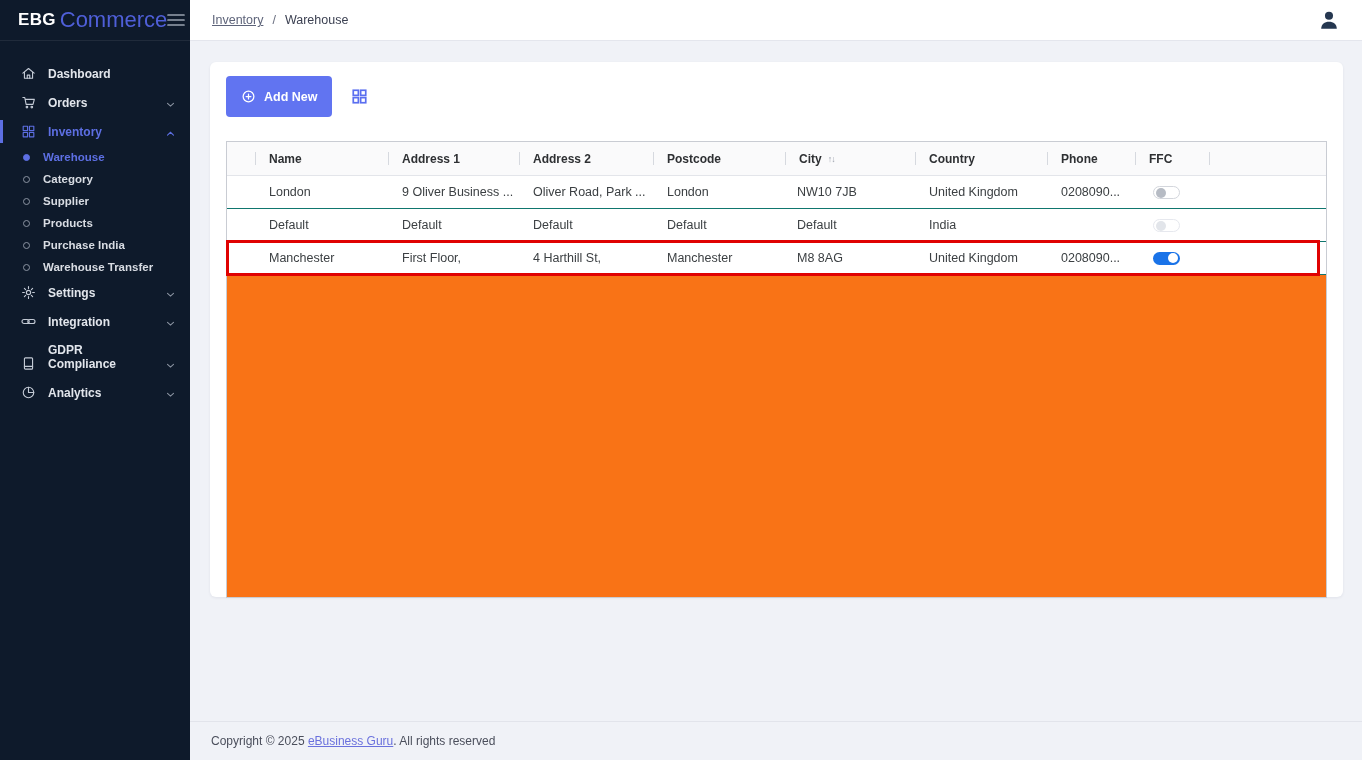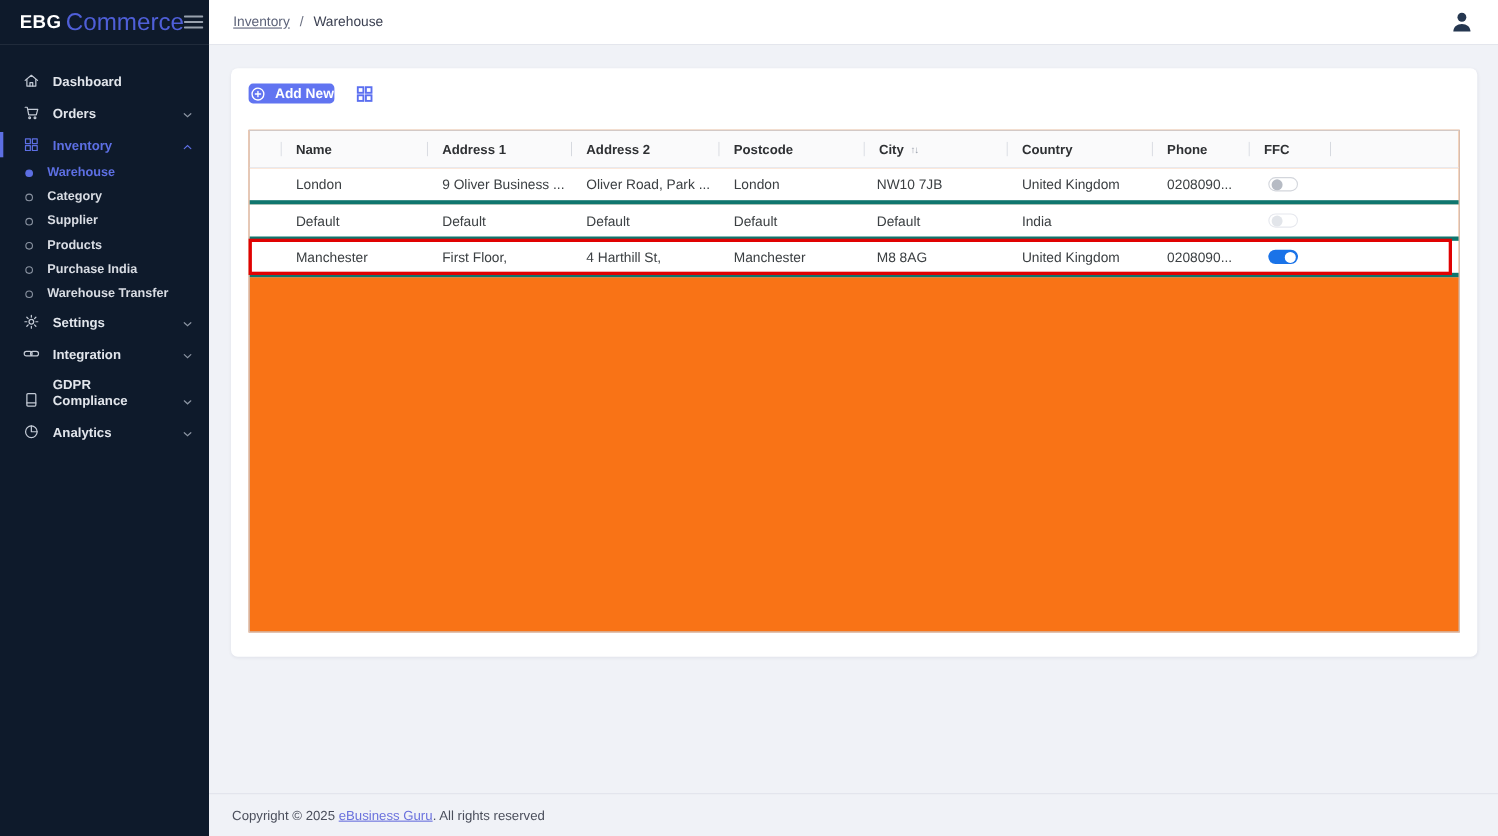--- a/index.html
+++ b/index.html
@@ -30,32 +30,32 @@
   .topbar { height:41px; background:#fff; border-bottom:1px solid #e4e6ed; display:flex; align-items:center; padding:0 22px; flex-shrink:0; }
   .breadcrumb { font-size:12.5px; display:flex; gap:9px; align-items:center; }
   .crumb-link { color:#5d6379; text-decoration:underline; cursor:pointer; }
   .crumb-sep { color:#6a6f80; }
   .crumb-current { color:#3c4152; }
   .avatar { margin-left:auto; color:#253750; display:flex; cursor:pointer; }
 
   .content { flex:1; padding:21px 10px 0 20px; }
   .card { background:#fff; border-radius:6px; width:1133px; height:535px; box-shadow:0 1px 3px rgba(25,35,65,.07); padding:14px 16px 0 16px; }
   .toolbar { display:flex; align-items:center; gap:19px; }
-  .btn-add { height:18px; background:#6174f1; color:#fff; border:none; border-radius:4px; font-weight:700; font-size:12.5px; display:flex; align-items:center; gap:8px; padding:0 1px; cursor:pointer; font-family:inherit; }
+  .btn-add { height:41px; background:#6174f1; color:#fff; border:none; border-radius:4px; font-weight:700; font-size:12.5px; display:flex; align-items:center; gap:8px; padding:0 15px; cursor:pointer; font-family:inherit; }
   .grid-toggle { display:flex; color:#5b6ff0; cursor:pointer; }
 
   .table { margin-top:24px; border:1px solid #c9ccd3; height:457px; display:flex; flex-direction:column; background:#f97316; }
   .t-head { display:flex; height:34px; background:#fafafb; border-bottom:1px solid #e3e5ea; flex-shrink:0; }
   .t-cell { display:flex; align-items:center; padding-left:14px; position:relative; font-size:12.5px; color:#3c4043; overflow:hidden; white-space:nowrap; }
   .t-head .t-cell { font-weight:700; font-size:12px; color:#2e3033; }
   .pipe::before { content:''; position:absolute; left:0; top:10px; bottom:10px; width:1px; background:#d6d9df; }
   .c0{width:28px;} .c1{width:133px;} .c2{width:131px;} .c3{width:134px;} .c4{width:130px;}
   .c5{width:132px;} .c6{width:132px;} .c7{width:88px;} .c8{width:74px;} .c9{flex:1;}
   .sort { font-size:9px; color:#9aa0ab; margin-left:6px; letter-spacing:-1px; font-weight:400; }
-  .t-row { display:flex; height:33px; border-bottom:4px solid #0f766e; position:relative; background:#fff; }
+  .t-row { display:flex; height:33px; border-bottom:1px solid #0f766e; position:relative; background:#fff; }
   .red-box { position:absolute; left:-1px; right:6px; top:-2px; bottom:-2px; border:3px solid #e00202; pointer-events:none; z-index:2; }
   .ffc-cell { padding-left:18px; }
   .toggle { width:27px; height:13px; border-radius:7px; position:relative; display:inline-block; cursor:pointer; }
   .toggle.off { background:#fff; border:1px solid #d3d6dc; }
   .toggle.off .knob { left:2px; top:1px; background:#b6bbc4; }
   .toggle.off-muted { background:#fff; border:1px solid #e6e8ee; }
   .toggle.off-muted .knob { left:2px; top:1px; background:#e2e5ea; }
   .toggle.on { background:#1a73e8; }
   .toggle.on .knob { right:2px; top:1.5px; background:#fff; }
   .knob { position:absolute; width:10px; height:10px; border-radius:50%; }

